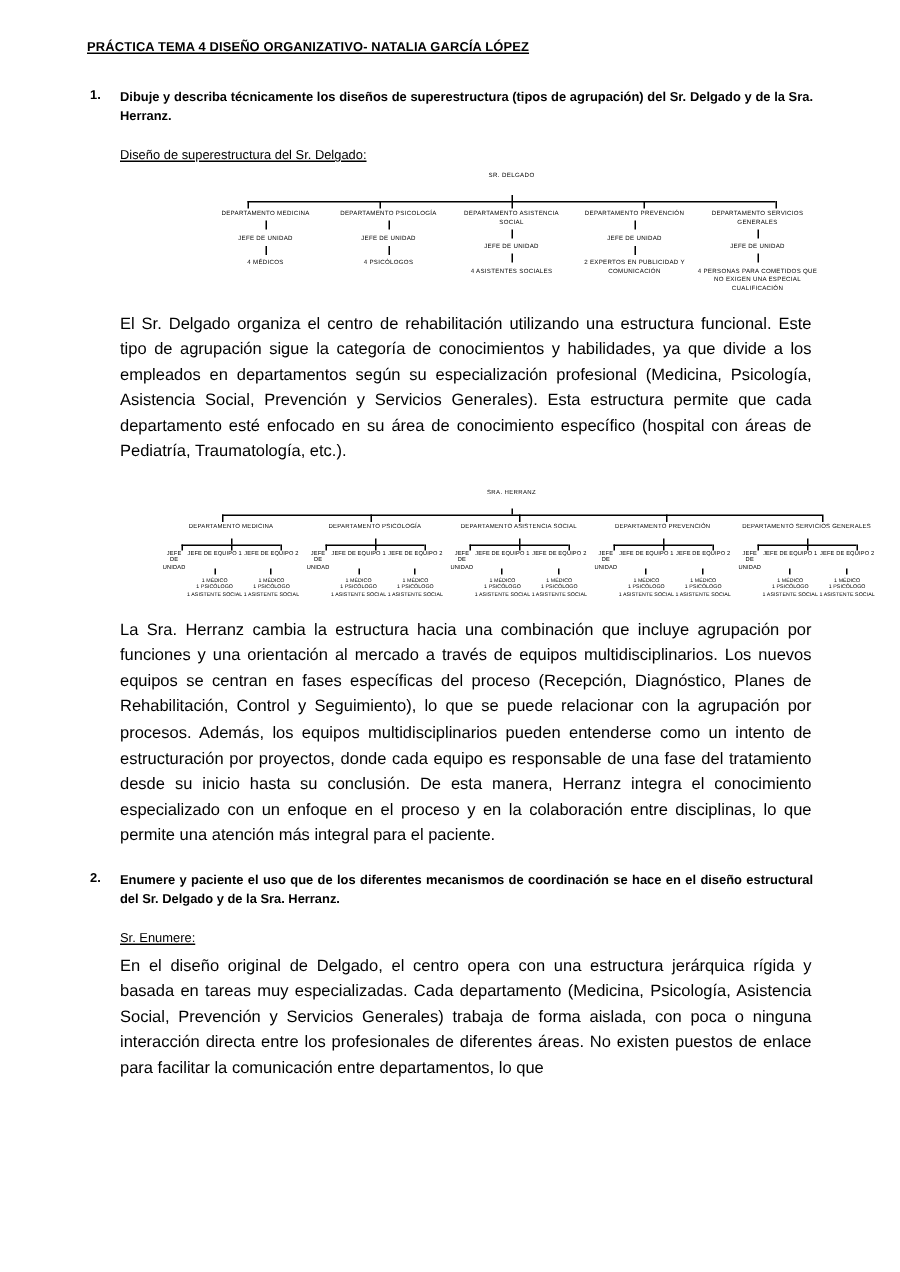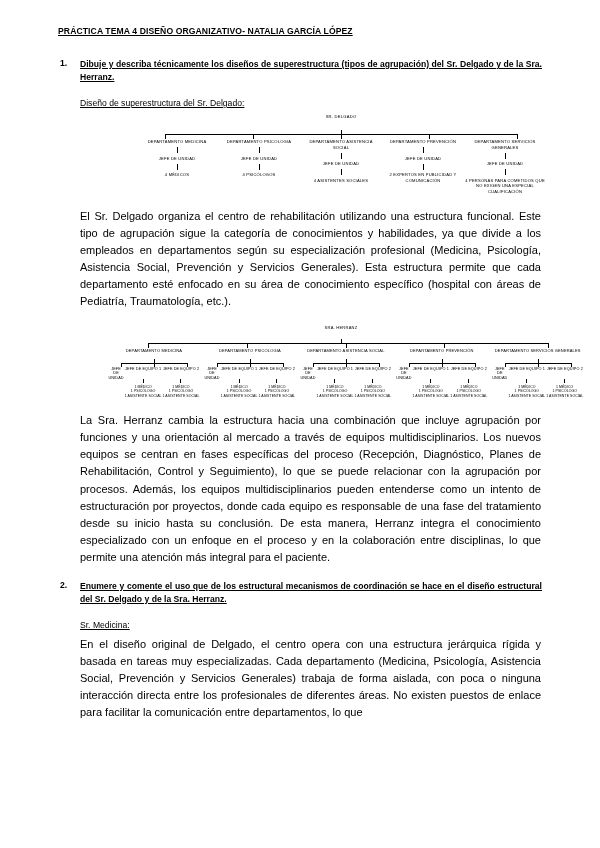--- a/index.html
+++ b/index.html
@@ -41,21 +41,20 @@
     flex: 0 0 22px;
     padding-left: 2px;
     box-sizing: border-box;
   }
   .qtext {
     font-size: 8.6px;
     font-weight: bold;
     line-height: 1.52;
     text-align: justify;
     flex: 1 1 auto;
-    text-decoration: underline;
   }
   .subhead {
     font-size: 8.6px;
     text-decoration: underline;
     margin: 0 0 6px 0;
     padding-left: 22px;
   }
   .para {
     font-size: 11px;
     line-height: 1.55;
@@ -443,20 +442,20 @@
         </div>
 
       </div>
     </div>
   </div>
 
   <div class="para">La Sra. Herranz cambia la estructura hacia una combinación que incluye agrupación por funciones y una orientación al mercado a través de equipos multidisciplinarios. Los nuevos equipos se centran en fases específicas del proceso (Recepción, Diagnóstico, Planes de Rehabilitación, Control y Seguimiento), lo que se puede relacionar con la agrupación por procesos. Además, los equipos multidisciplinarios pueden entenderse como un intento de estructuración por proyectos, donde cada equipo es responsable de una fase del tratamiento desde su inicio hasta su conclusión. De esta manera, Herranz integra el conocimiento especializado con un enfoque en el proceso y en la colaboración entre disciplinas, lo que permite una atención más integral para el paciente.</div>
 
   <div class="qitem">
     <div class="qnum">2.</div>
-    <div class="qtext">Enumere y comente el uso que de los estructural mecanismos de coordinación se hace en el diseño estructural del Sr. Delgado y de la Sra. Herranz.</div>
+    <div class="qtext">Enumere y paciente el uso que de los diferentes mecanismos de coordinación se hace en el diseño estructural del Sr. Delgado y de la Sra. Herranz.</div>
   </div>
 
-  <div class="subhead">Sr. Medicina:</div>
+  <div class="subhead">Sr. Enumere:</div>
 
   <div class="para">En el diseño original de Delgado, el centro opera con una estructura jerárquica rígida y basada en tareas muy especializadas. Cada departamento (Medicina, Psicología, Asistencia Social, Prevención y Servicios Generales) trabaja de forma aislada, con poca o ninguna interacción directa entre los profesionales de diferentes áreas. No existen puestos de enlace para facilitar la comunicación entre departamentos, lo que</div>
 
 </div>
 
 </body></html>

